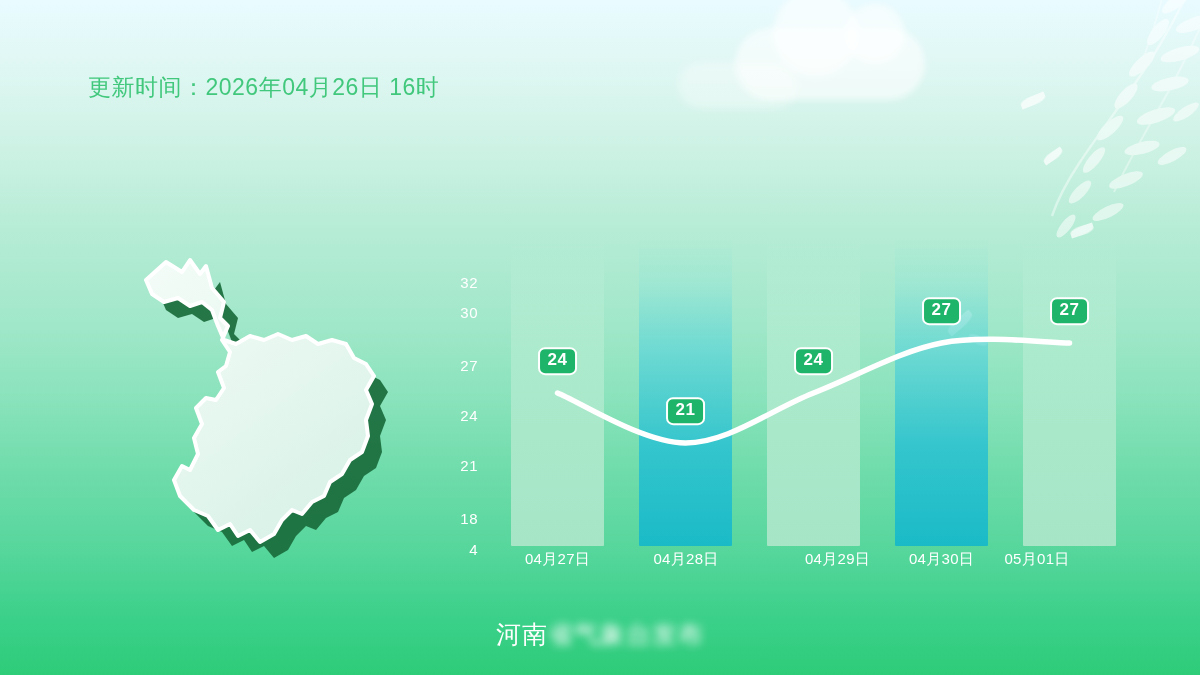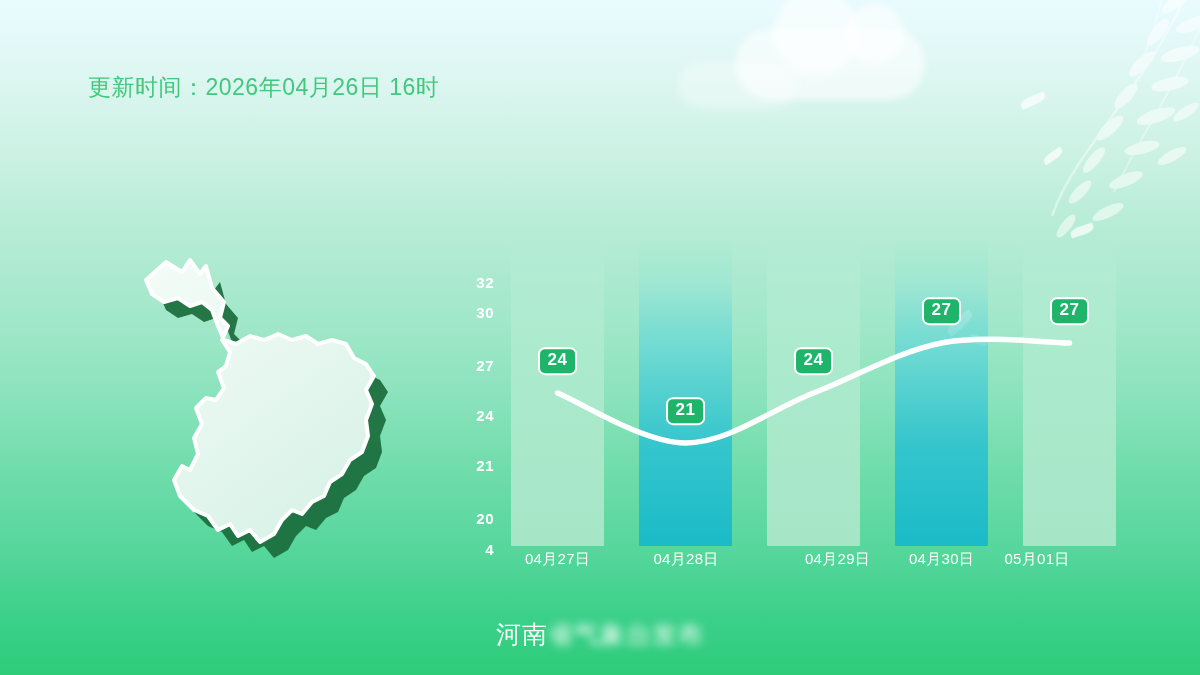--- a/index.html
+++ b/index.html
@@ -74,22 +74,22 @@
     text-align:center; font-size:22px; color:#4a9e7d;
     letter-spacing:3px; font-weight:500;
     padding-left:18px;
   }
 
   
   .chart { position:absolute; left:460px; top:250px; width:680px; height:320px; }
 
   .yaxis { position:absolute; left:0; top:0; width:34px; height:300px; }
   .ytick {
-    position:absolute; right:0; width:34px; text-align:right;
-    font-size:15px; font-weight:700; color:#ffffff;
+    position:absolute; right:16px; width:34px; text-align:right;
+    font-size:15px; font-weight:400; color:#ffffff;
     transform:translateY(-50%); letter-spacing:.5px;
   }
 
   .plot { position:absolute; left:51px; top:-12px; width:629px; height:308px; }
 
   .bar {
     position:absolute; bottom:0; width:93px; height:100%;
     border-radius:1px;
   }
   .bar.light {
@@ -209,21 +209,21 @@
 </div>
 
 <div class="chart">
 
   <div class="yaxis" id="yaxis">
       <div class="ytick" style="top: 32px;">32</div>
       <div class="ytick" style="top: 62px;">30</div>
       <div class="ytick" style="top: 115px;">27</div>
       <div class="ytick" style="top: 165px;">24</div>
       <div class="ytick" style="top: 215px;">21</div>
-      <div class="ytick" style="top: 268px;">20</div>
+      <div class="ytick" style="top: 268px;">18</div>
       <div class="ytick" style="top: 299px;">4</div>
     </div>
 
   <div class="plot" id="plot">
       <div class="bar light" style="left: 512px;"></div>
       <div class="bar deep" style="left: 384px;"></div>
       <div class="bar light" style="left: 256px;"></div>
       <div class="bar deep" style="left: 128px;"></div>
       <div class="bar light" style="left: 0px;"></div>
 

